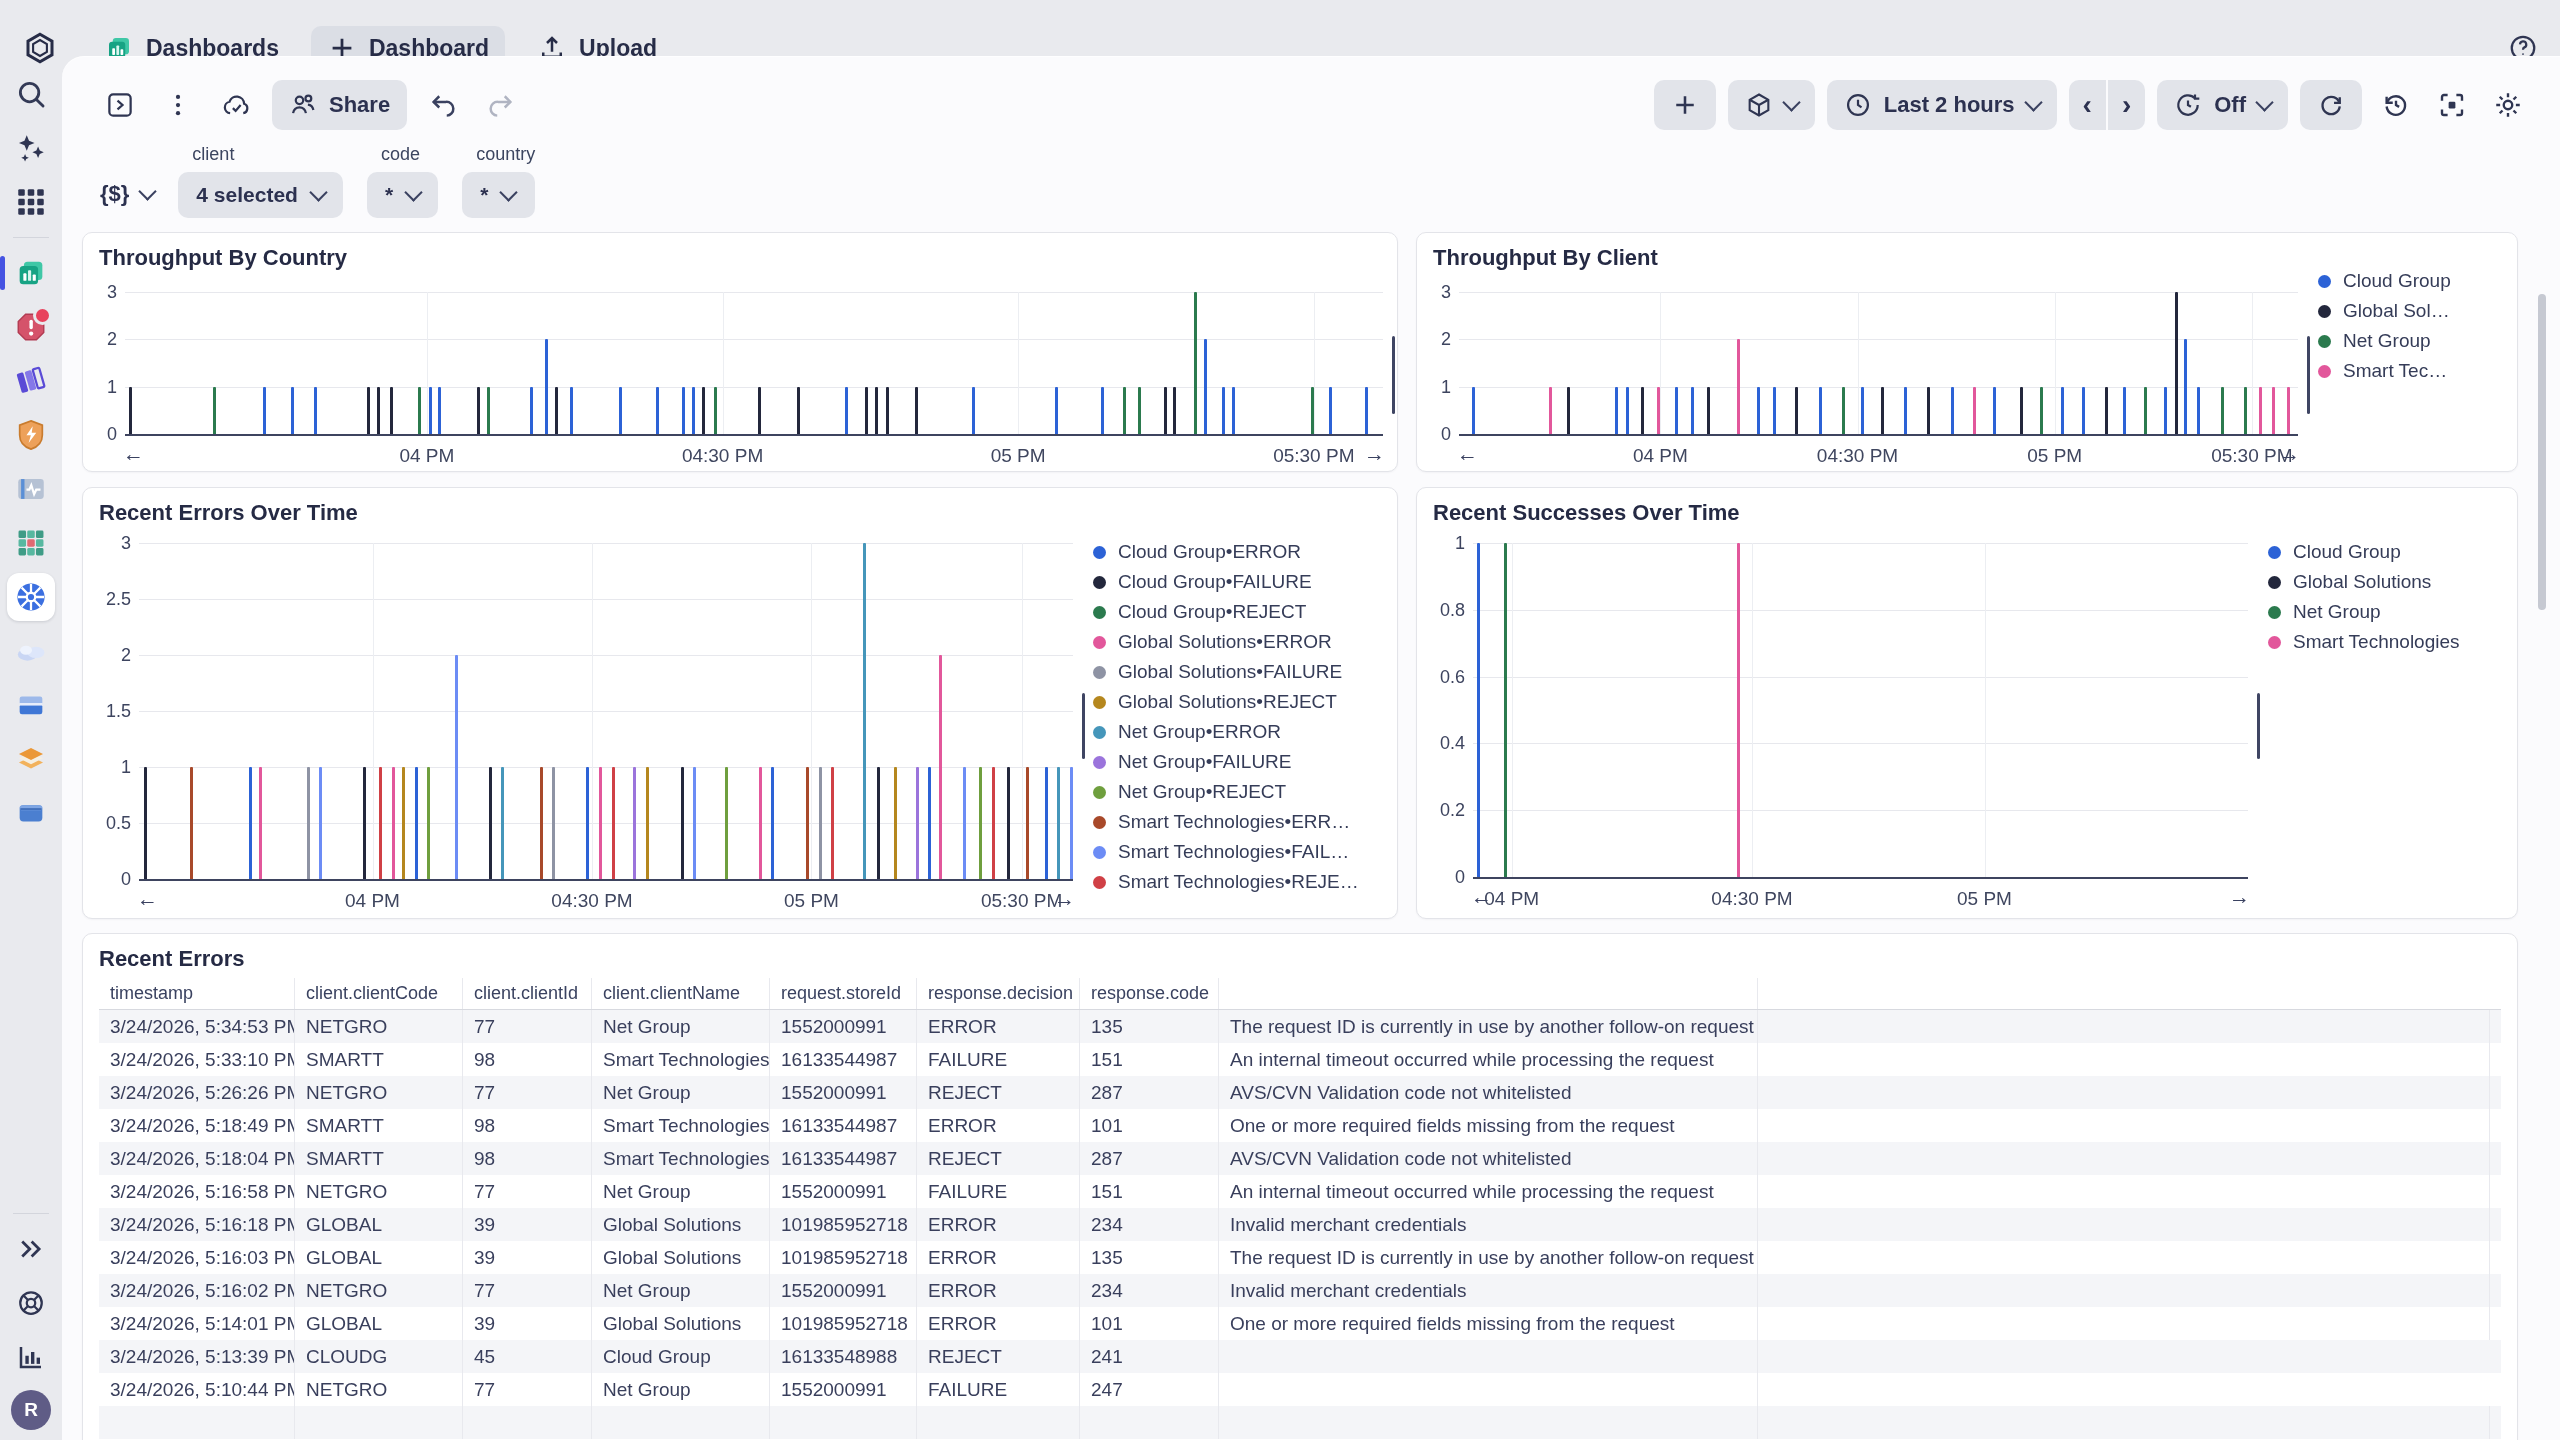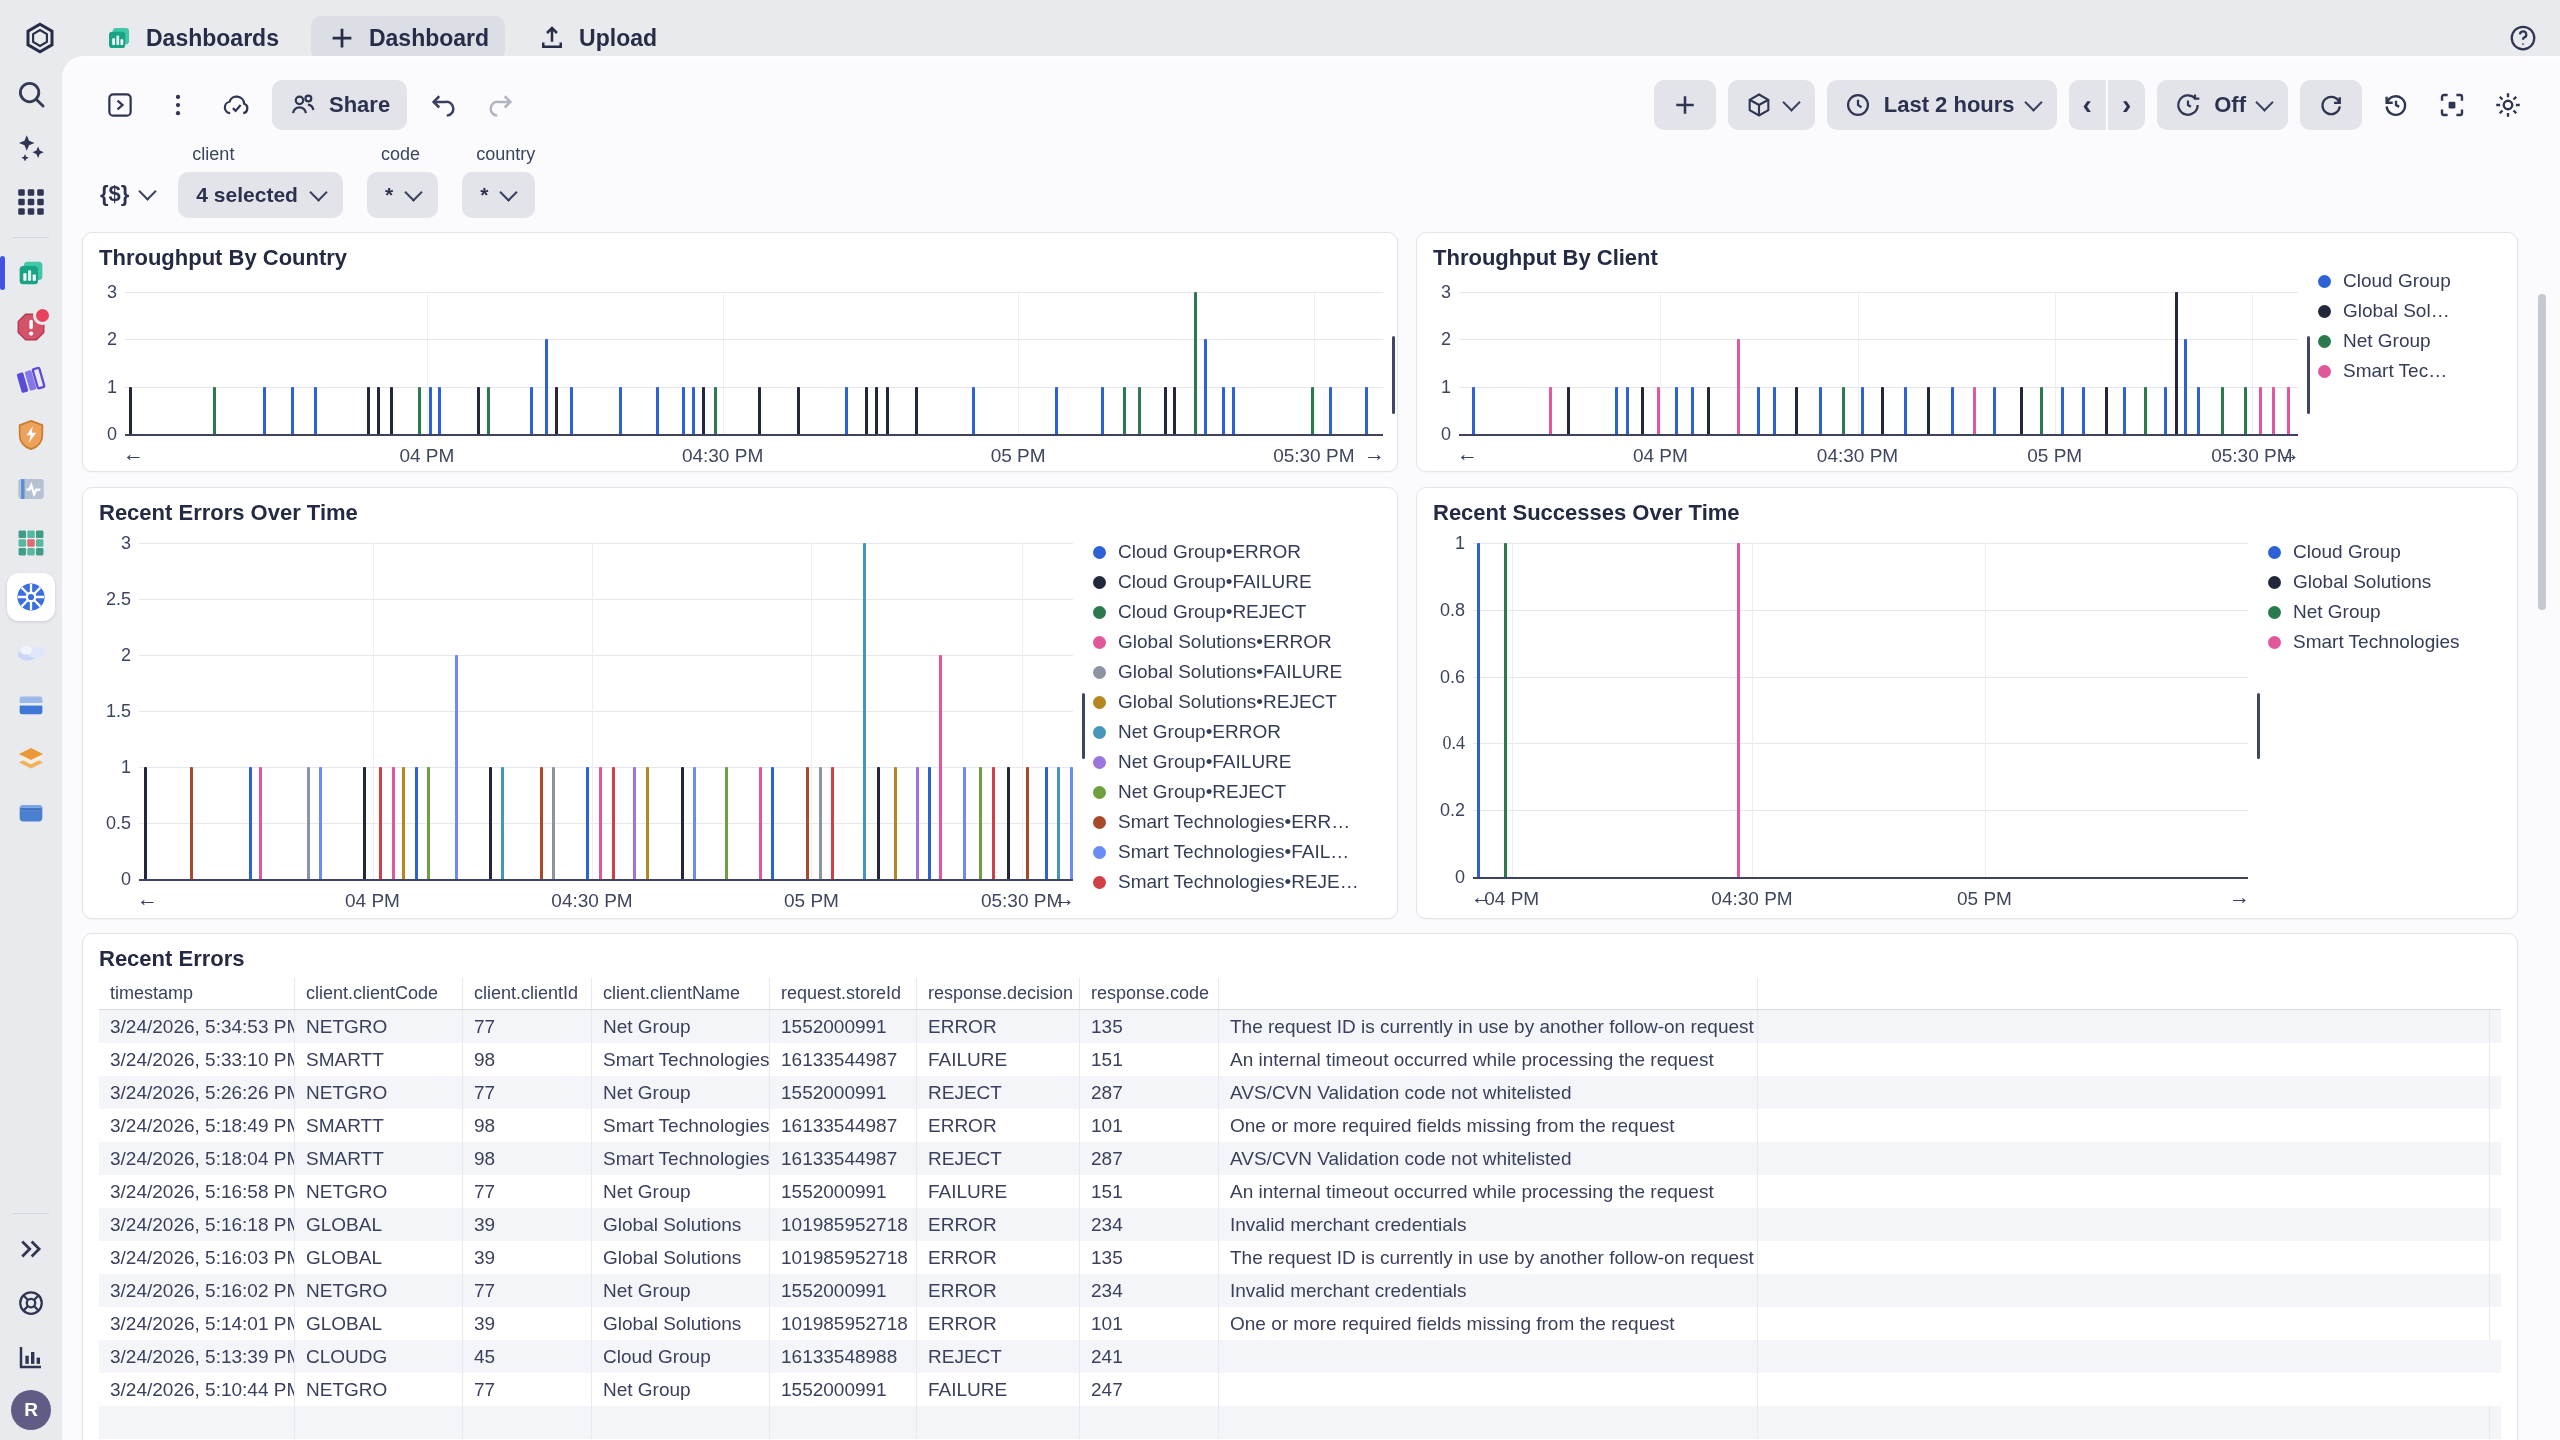--- a/index.html
+++ b/index.html
@@ -1,20 +1,20 @@
 <!DOCTYPE html>
 <html><head>
 <meta charset="utf-8">
 <style>
   html,body{margin:0;padding:0}
   body{width:2560px;height:1440px;background:#e9eaee;font-family:"Liberation Sans",sans-serif;color:#2e3350;overflow:hidden;position:relative}
   svg{display:block}
 
   
-  .topbar{position:absolute;top:4px;left:0;width:2560px;height:68px;display:flex;align-items:center}
+  .topbar{position:absolute;top:14px;left:0;width:2560px;height:68px;display:flex;align-items:center}
   .logo{margin-left:22px;width:36px;height:36px;flex:0 0 auto}
   .tabs{display:flex;align-items:center;gap:16px;margin-left:30px}
   .tab{display:flex;align-items:center;gap:12px;font-size:23px;font-weight:700;color:#272c47;padding:7px 16px;border-radius:10px;cursor:pointer;white-space:nowrap}
   .tab.active{background:#dbdee5}
   .tab svg{width:30px;height:30px}
   .tb-right{margin-left:auto;margin-right:22px}
   .tb-right svg{width:30px;height:30px}
 
   
   .sidebar{position:absolute;top:56px;left:0;width:62px;bottom:0;display:flex;flex-direction:column;align-items:center}
@@ -717,21 +717,21 @@
           </div>
         </div>
       </div>
   </div>
   <div class="card" id="card3">
     <div class="card-title">Recent Successes Over Time</div>
     <div class="chart">
         <div class="yaxis" style="width: 44px; height: 334px;">
           <div class="ytick" style="bottom: -10px;">0</div>
           <div class="ytick" style="bottom: 56.8px;">0.2</div>
-          <div class="ytick" style="bottom: 123.6px; font-family: Liberation Serif, serif;">0.4</div>
+          <div class="ytick" style="bottom: 123.6px;">0.4</div>
           <div class="ytick" style="bottom: 190.4px;">0.6</div>
           <div class="ytick" style="bottom: 257.2px;">0.8</div>
           <div class="ytick" style="bottom: 324px;">1</div>
         </div>
         <div class="cmain">
           <div class="plot" style="height: 334px;">
             <div class="hgrid" style="bottom: 65.8px;"></div>
             <div class="hgrid" style="bottom: 132.6px;"></div>
             <div class="hgrid" style="bottom: 199.4px;"></div>
             <div class="hgrid" style="bottom: 266.2px;"></div>

